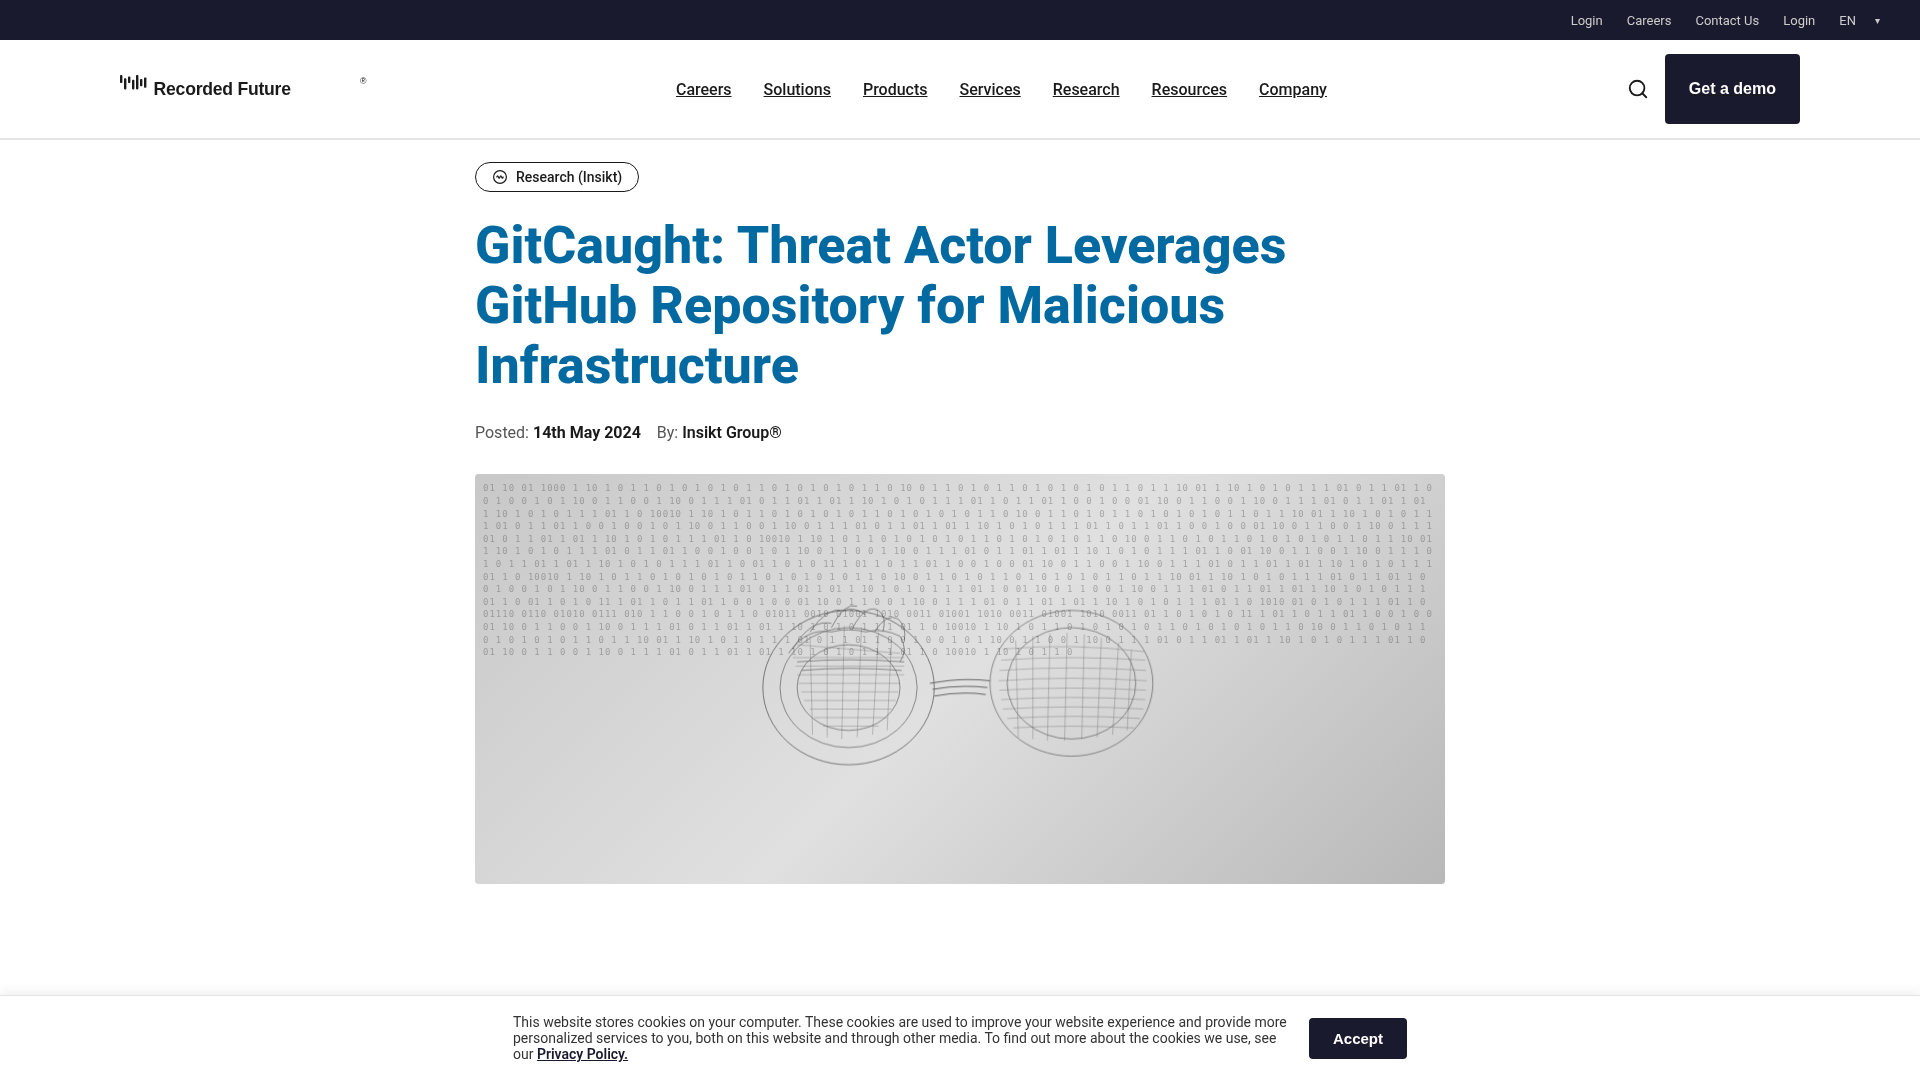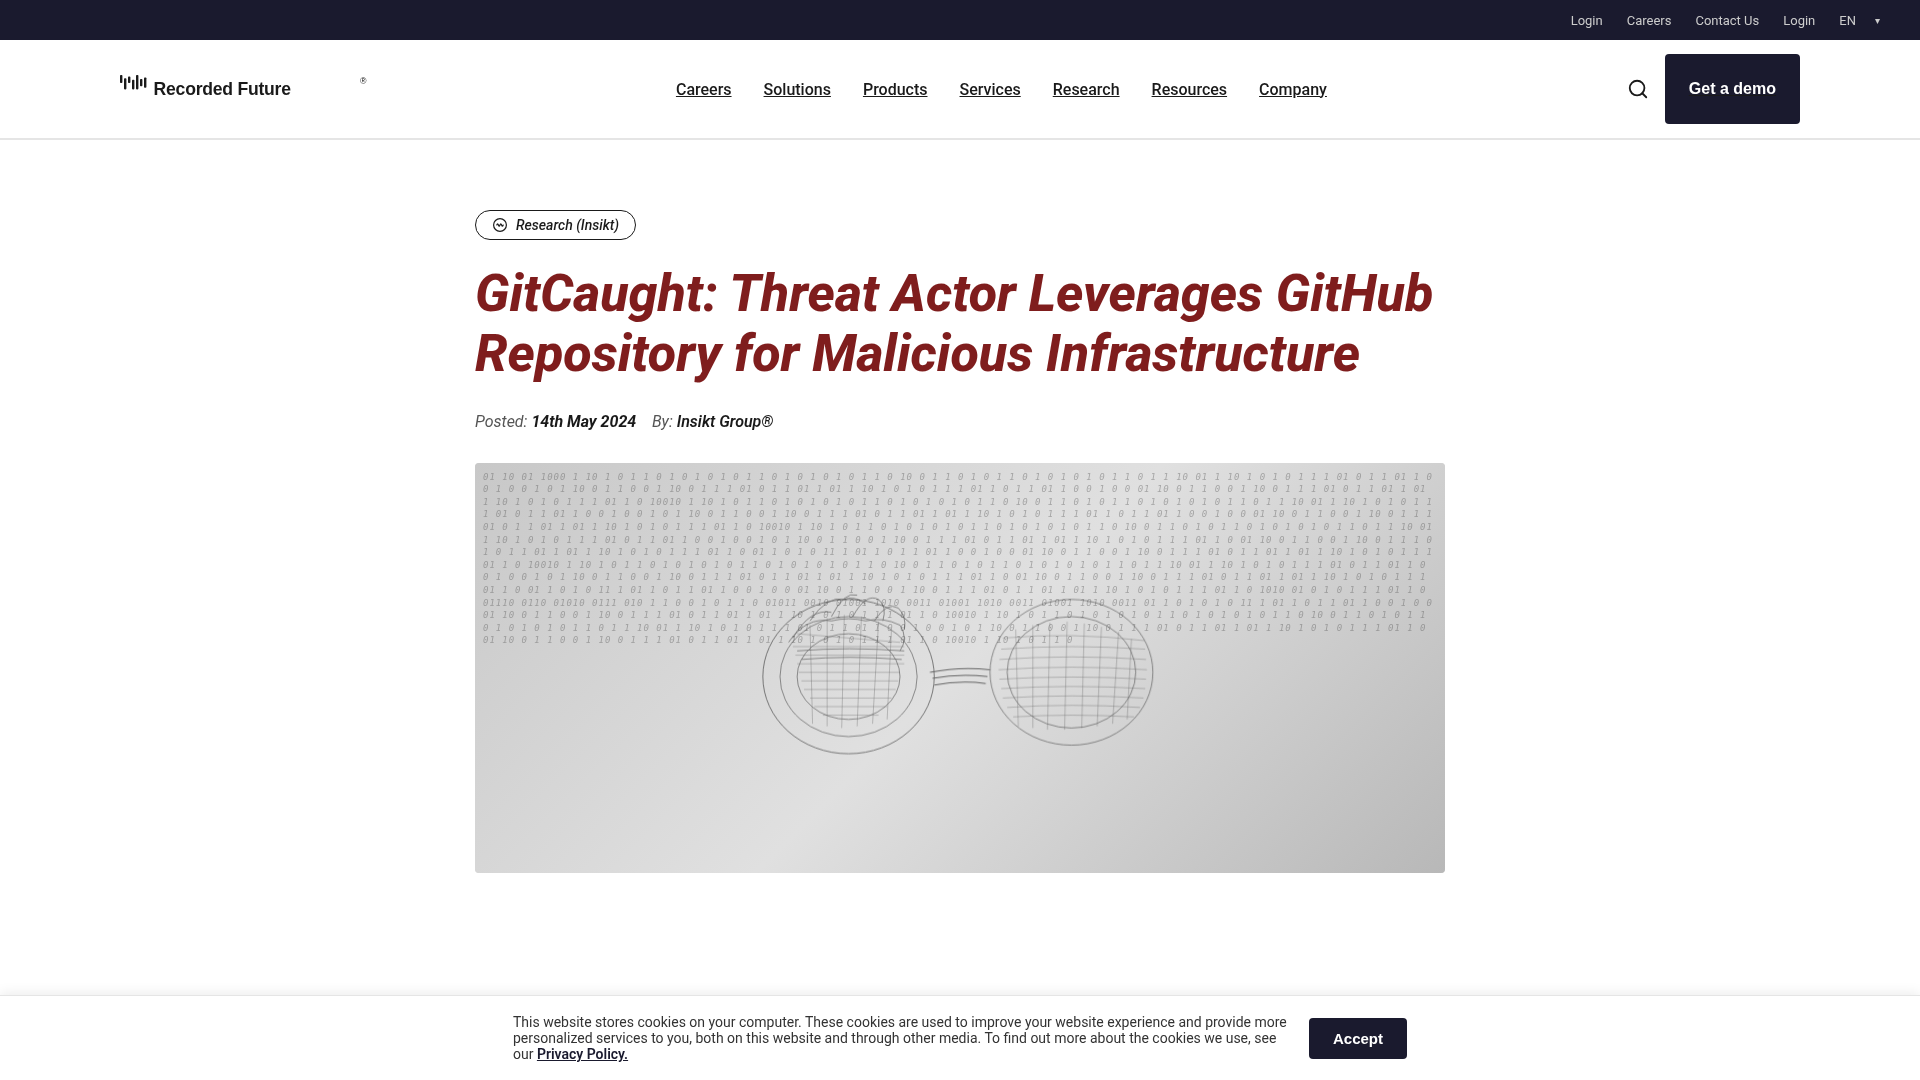--- a/index.html
+++ b/index.html
@@ -85,22 +85,21 @@
       font-size: 16px;
       font-weight: 600;
       cursor: pointer;
       white-space: nowrap;
     }
 
     
     .article-container {
       max-width: 1210px;
       margin: 0 auto;
-      padding: 70px 120px 40px;
-      font-style: italic;
+      padding: 22px 120px 40px;
     }
     .tag-badge {
       display: inline-flex;
       align-items: center;
       gap: 8px;
       border: 1.5px solid #1a1a1a;
       border-radius: 30px;
       padding: 6px 16px;
       font-size: 14px;
       font-weight: 500;
@@ -108,21 +107,21 @@
       margin-bottom: 24px;
     }
     .tag-icon {
       width: 16px;
       height: 16px;
     }
     .article-title {
       font-size: 52px;
       font-weight: 800;
       line-height: 1.15;
-      color: #7f1d1d;
+      color: #0369a1;
       margin-bottom: 28px;
       max-width: 1100px;
     }
     .article-meta {
       font-size: 16px;
       color: #555;
       margin-bottom: 32px;
     }
     .article-meta strong {
       color: #1a1a1a;

